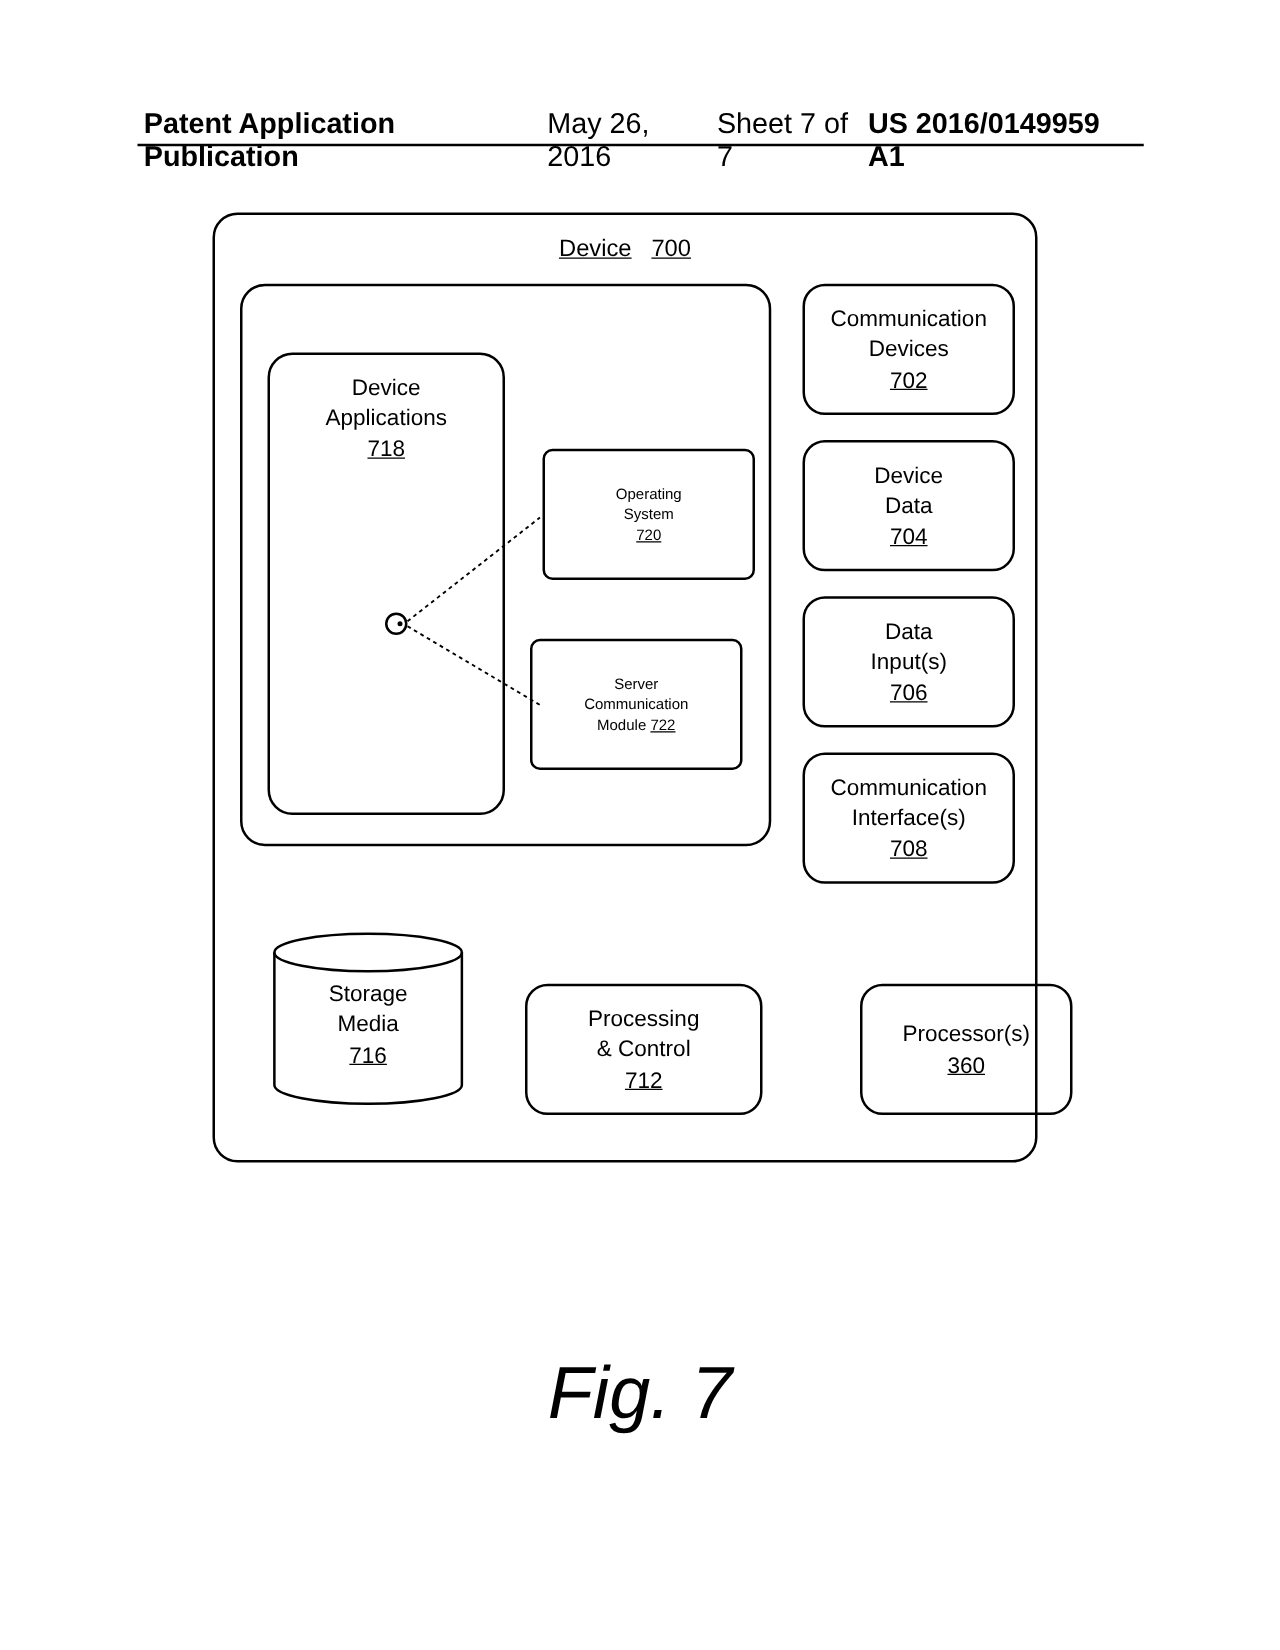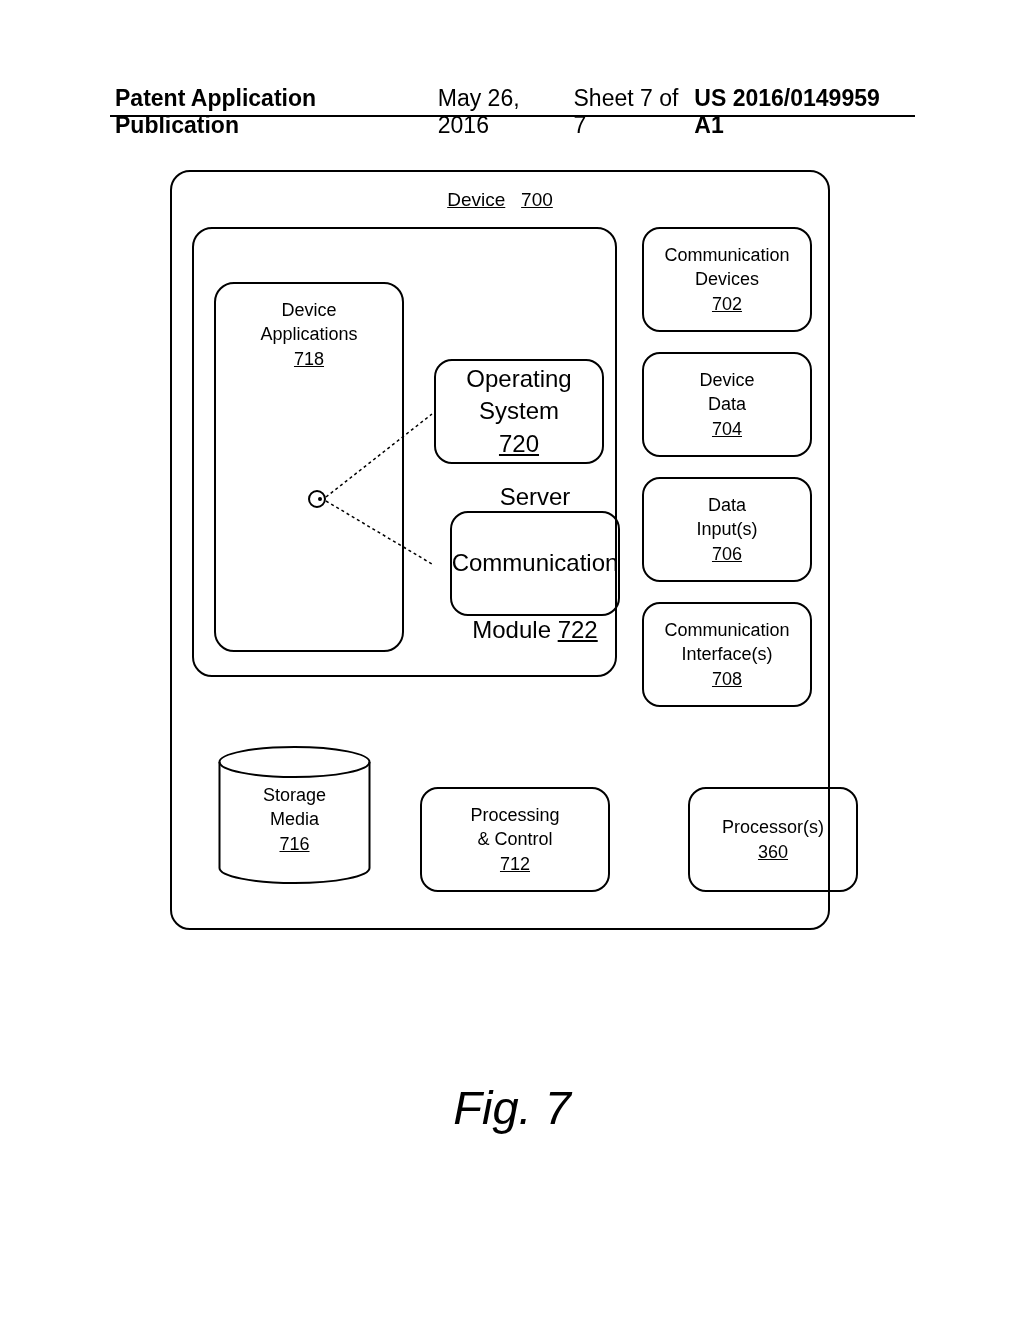--- a/index.html
+++ b/index.html
@@ -82,41 +82,40 @@
       text-align: center;
     }
     .apps-label {
       margin-top: 14px;
       font-size: 18px;
       line-height: 1.35;
     }
     .inner-box {
       position: absolute;
       border: 2px solid #000;
-      border-radius: 18px;
+      border-radius: 8px;
       text-align: center;
       display: flex;
       flex-direction: column;
       justify-content: center;
       align-items: center;
-      font-size: 24px;
+      font-size: 12px;
       line-height: 1.35;
     }
     .os-box {
       top: 130px;
       left: 240px;
       width: 170px;
       height: 105px;
     }
     .module-box {
       top: 282px;
-      left: 256px;
+      left: 230px;
       width: 170px;
       height: 105px;
-      gap: 34px;
     }
     .side-box {
       position: absolute;
       border: 2px solid #000;
       border-radius: 18px;
       text-align: center;
       display: flex;
       flex-direction: column;
       justify-content: center;
       align-items: center;
@@ -195,21 +194,21 @@
       width: 100%;
       height: 100%;
       pointer-events: none;
     }
     .undr { text-decoration: underline; }
     .fig-label {
       position: absolute;
       top: 1080px;
       left: 50%;
       transform: translateX(-50%);
-      font-size: 47px;
+      font-size: 59px;
       font-family: Arial, sans-serif;
       font-style: italic;
       font-weight: 500;
     }
   </style>
 </head>
 <body>
 
 <div class="page-header">
   <span class="pub-label">Patent Application Publication</span>

